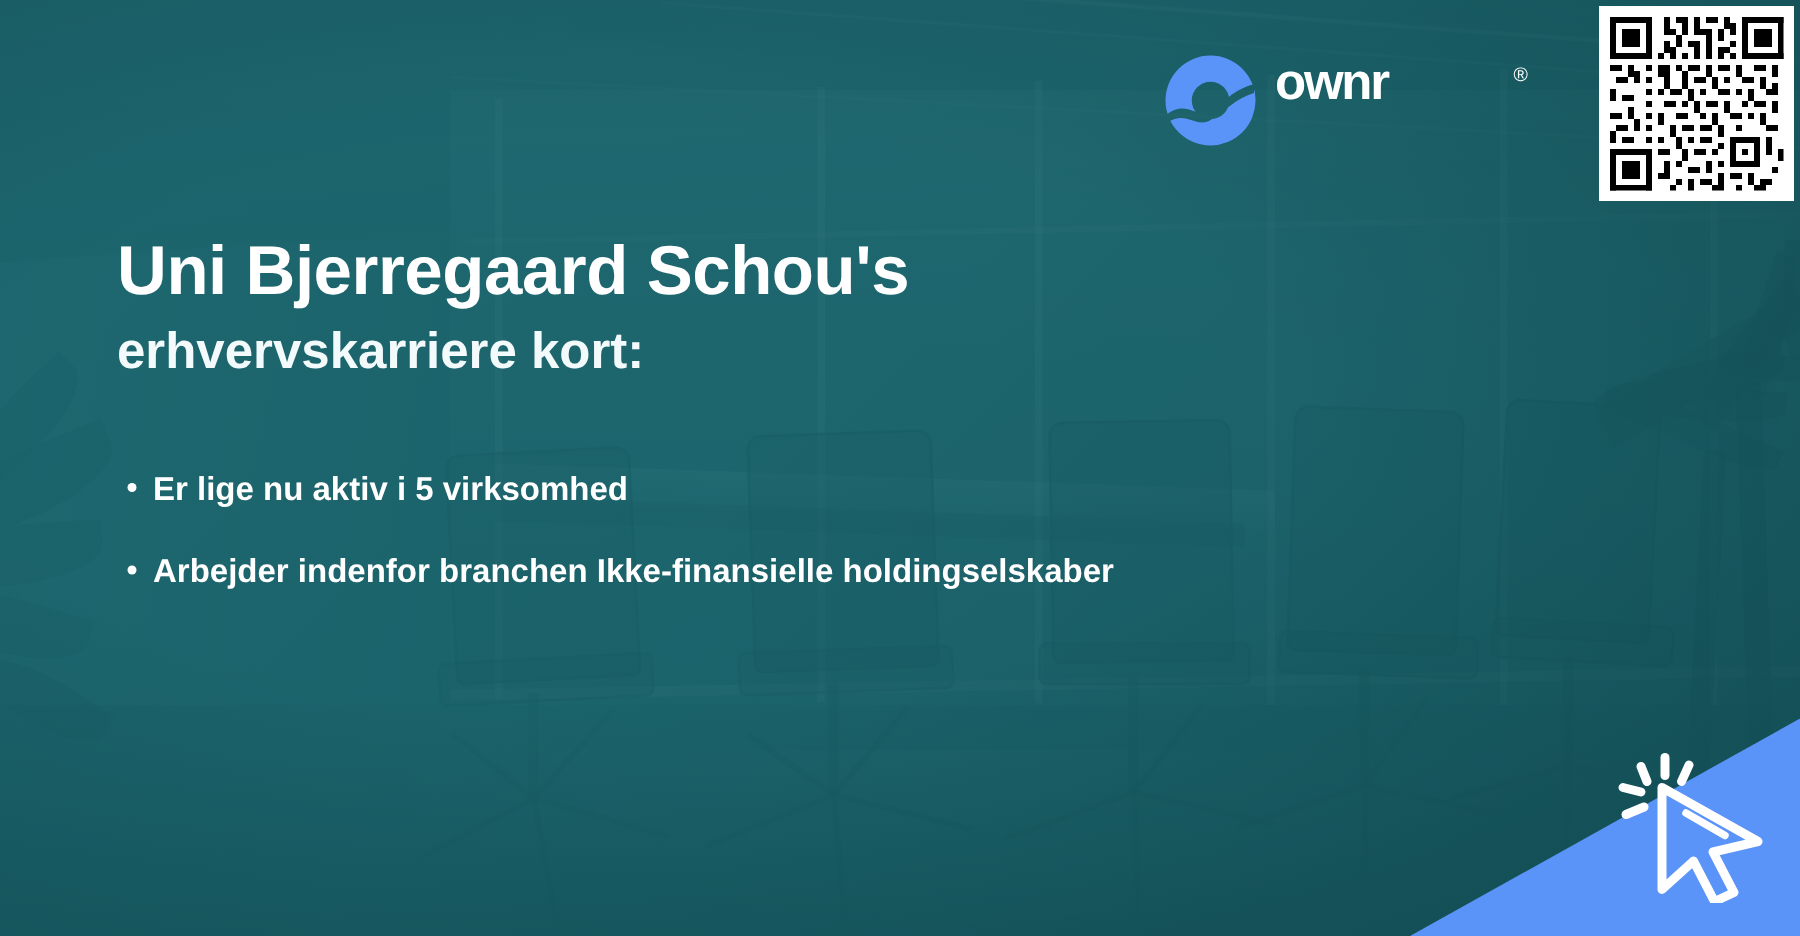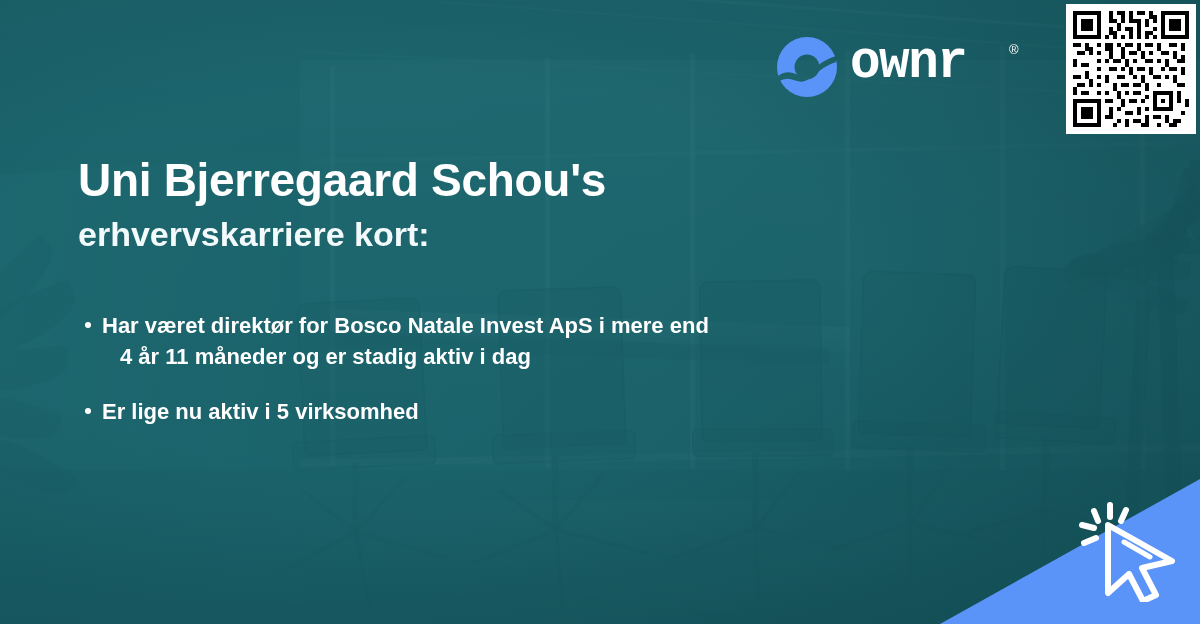--- a/index.html
+++ b/index.html
@@ -116,21 +116,21 @@
   .bullet::before{
     content:"";position:absolute;left:5px;top:12px;
     width:6px;height:6px;border-radius:50%;background:#ffffff;
   }
   .bullet .l2{display:block;padding-left:18px;}
 
   
   .logo{position:absolute;left:776px;top:34px;width:250px;height:68px;}
   .logo-mark{position:absolute;left:0;top:2px;width:62px;height:62px;}
   .logo-word{position:absolute;left:74px;top:4px;color:#ffffff;
-    font-size:51px;font-weight:bold;letter-spacing:-1.5px;line-height:1;font-family:Liberation Mono, monospace;}
+    font-size:34px;font-weight:bold;letter-spacing:-1.5px;line-height:1;}
   .logo-r{position:absolute;left:233px;top:8px;color:#ffffff;font-size:13px;}
 
   
   .qr{position:absolute;left:1066px;top:4px;width:130px;height:130px;
     background:#ffffff;padding:7px;box-sizing:border-box;}
   .qr svg{display:block;width:100%;height:100%;}
 
   
   .corner{position:absolute;left:0;top:0;width:1200px;height:624px;pointer-events:none;}
   .corner .tri{position:absolute;right:0;bottom:0;width:260px;height:145px;
@@ -237,25 +237,24 @@
   </div>
 
   <div class="content">
 
 
     <div class="title">Uni Bjerregaard Schou's</div>
     <div class="subtitle">erhvervskarriere kort:</div>
 
     <div class="bullets">
       <div class="bullet">
-        <span>Har været direktør for Bosco Natale Invest ApS i mere end</span>
-        <span class="l2">4 år 11 måneder og er stadig aktiv i dag</span>
+        <span>Er lige nu aktiv i 5 virksomhed</span>
       </div>
       <div class="bullet">
-        <span>Er lige nu aktiv i 5 virksomhed</span>
+        <span>Arbejder indenfor branchen Ikke-finansielle holdingselskaber</span>
       </div>
     </div>
 
     <div class="logo">
       <span class="logo-mark">
         <svg viewBox="0 0 62 62" width="62" height="62" aria-hidden="true">
           <defs>
             <mask id="ownrmask">
               <rect x="0" y="0" width="62" height="62" fill="#fff"></rect>
 

